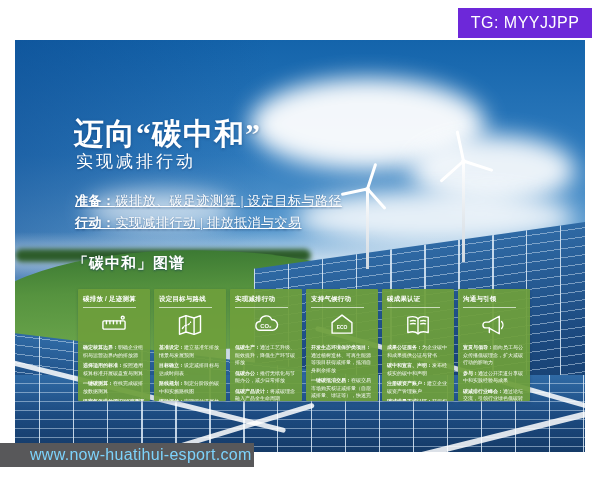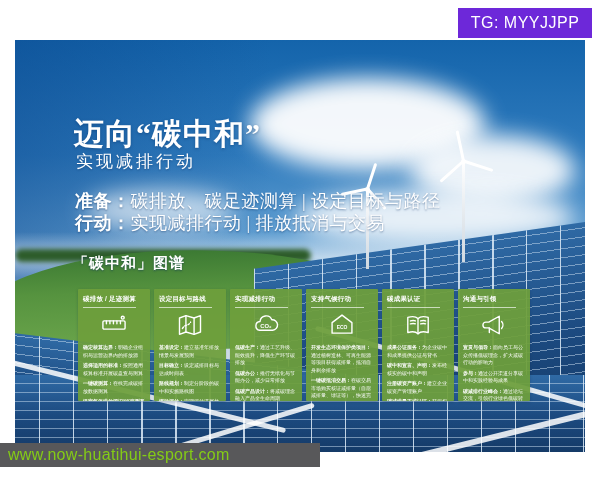--- a/index.html
+++ b/index.html
@@ -44,22 +44,22 @@
                   border-radius:2px;transform-origin:50% 100%;}
   .t1{left:352px;top:149px;} .t1 .pole{height:80px;}
   .t2{left:448px;top:121px;} .t2 .pole{height:101px;}
   .t2 .blade{top:-31px;height:31px;}
 
   
   .overlay{position:absolute;z-index:5;color:#fff;}
   .roman{left:62px;top:18px;font-size:42px;letter-spacing:4px;text-shadow:0 1px 3px rgba(0,40,90,.35);}
   .title{left:59px;top:74px;font-size:30px;font-weight:bold;letter-spacing:1px;text-shadow:0 1px 3px rgba(0,40,90,.4);}
   .subtitle{left:61px;top:110px;font-size:17px;letter-spacing:3px;text-shadow:0 1px 2px rgba(0,40,90,.4);}
-  .points{left:60px;top:150px;font-size:18px;line-height:22px;letter-spacing:.5px;
-          text-shadow:0 1px 2px rgba(0,40,90,.45);}
+  .points{left:60px;top:150px;font-size:13px;line-height:22px;letter-spacing:.5px;
+          text-shadow:0 1px 2px rgba(0,40,90,.45);text-decoration:underline;}
   .points b{font-weight:bold;}
   .map-label{left:58px;top:214px;font-size:15px;font-weight:bold;letter-spacing:1px;
              text-shadow:0 1px 2px rgba(0,40,90,.5);}
 
   
   .cards{position:absolute;left:63px;top:249px;width:452px;height:112px;display:flex;gap:4px;z-index:6;}
   .card{flex:1;background:rgba(109,158,60,.94);border-radius:1px;padding:6px 5px 5px;color:#fff;
         box-shadow:0 1px 3px rgba(0,30,60,.25);overflow:hidden;}
   .card-title{font-size:6.5px;font-weight:bold;letter-spacing:.2px;white-space:nowrap;}
   .card-divider{width:85%;height:1px;background:rgba(255,255,255,.65);margin:3px 0 2px;}
@@ -68,23 +68,23 @@
                  stroke-linecap:round;stroke-linejoin:round;}
   .card-icon svg text{stroke:none;fill:#fff;font-family:"Liberation Sans",sans-serif;}
   .card-body{font-size:5px;line-height:1.5;color:rgba(255,255,255,.96);}
   .card-body p{margin:0 0 3px;}
   .card-body b{font-weight:bold;}
 
   
   .tg-badge{position:absolute;left:458px;top:8px;width:134px;height:30px;z-index:10;
             background:#6d28d9;color:#fff;font-size:16px;letter-spacing:.5px;
             display:flex;align-items:center;justify-content:center;}
-  .url-bar{position:absolute;left:0;top:443px;width:320px;height:24px;z-index:10;
-           background:#58585a;color:#84cc16;font-size:16px;display:flex;align-items:center;
-           padding-left:8px;box-sizing:border-box;letter-spacing:.3px;}
+  .url-bar{position:absolute;left:0;top:443px;width:254px;height:24px;z-index:10;
+           background:#58585a;color:#7dd3fc;font-size:16px;display:flex;align-items:center;
+           padding-left:30px;box-sizing:border-box;letter-spacing:.3px;}
 </style>
 </head>
 <body>
 
 <div class="photo">
   <div class="sky"></div>
   <div class="sky-shade"></div>
   <div class="cloud c1"></div>
   <div class="cloud c2"></div>
   <div class="cloud c3"></div>

